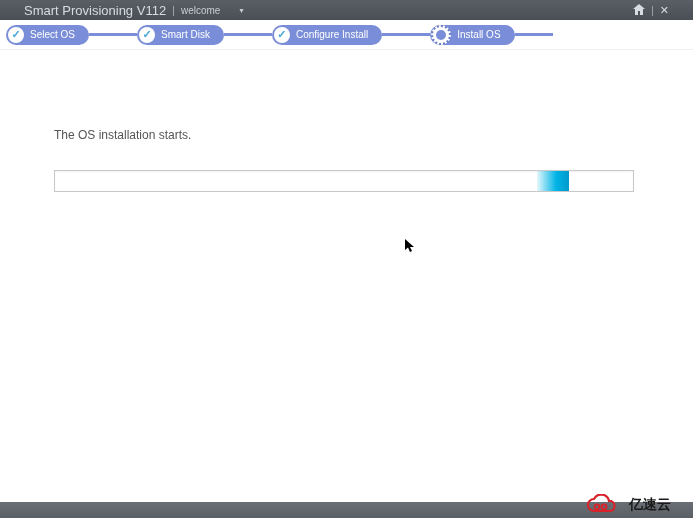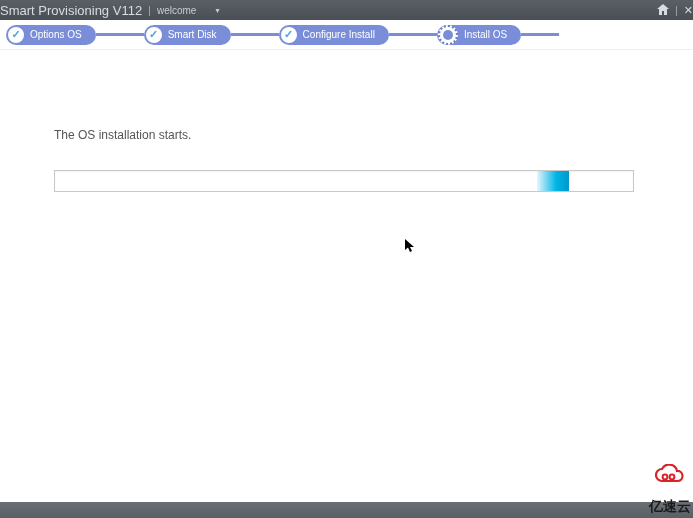--- a/index.html
+++ b/index.html
@@ -9,21 +9,21 @@
       font-family: Arial, sans-serif;
       background: #fff;
       position: relative;
       overflow: hidden;
     }
     .header {
       height: 20px;
       background: linear-gradient(to bottom, #5a5f66, #4a4f56);
       display: flex;
       align-items: center;
-      padding: 0 0;
+      padding: 0 24px;
       color: #d8dce0;
       text-align: right;
     }
     .app-title {
       font-size: 13px;
       font-weight: 300;
       color: #d8dce0;
     }
     .divider {
       margin: 0 6px;
@@ -148,26 +148,25 @@
     .footer {
       position: absolute;
       bottom: 0;
       left: 0;
       right: 0;
       height: 16px;
       background: linear-gradient(to bottom, #6a6f76, #5a5f66);
     }
     .watermark {
       position: absolute;
-      right: 2px;
+      right: 22px;
       bottom: 2px;
       display: flex;
       align-items: center;
       gap: 12px;
-      flex-direction: column;
     }
     .watermark-logo {
       width: 30px;
       height: 22px;
       position: relative;
     }
     .watermark-text {
       font-size: 14px;
       font-weight: bold;
       color: #1a1a1a;
@@ -199,21 +198,21 @@
     <span class="close-icon">✕</span>
   </div>
 </div>
 
 <div class="stepper">
   <div class="stepper-lead"></div>
   <div class="step">
     <span class="step-circle">
         <span class="check">✓</span>
       </span>
-    <span>Options OS</span>
+    <span>Select OS</span>
   </div>
   <div class="connector"></div>
   <div class="step">
     <span class="step-circle">
         <span class="check">✓</span>
       </span>
     <span>Smart Disk</span>
   </div>
   <div class="connector"></div>
   <div class="step">

